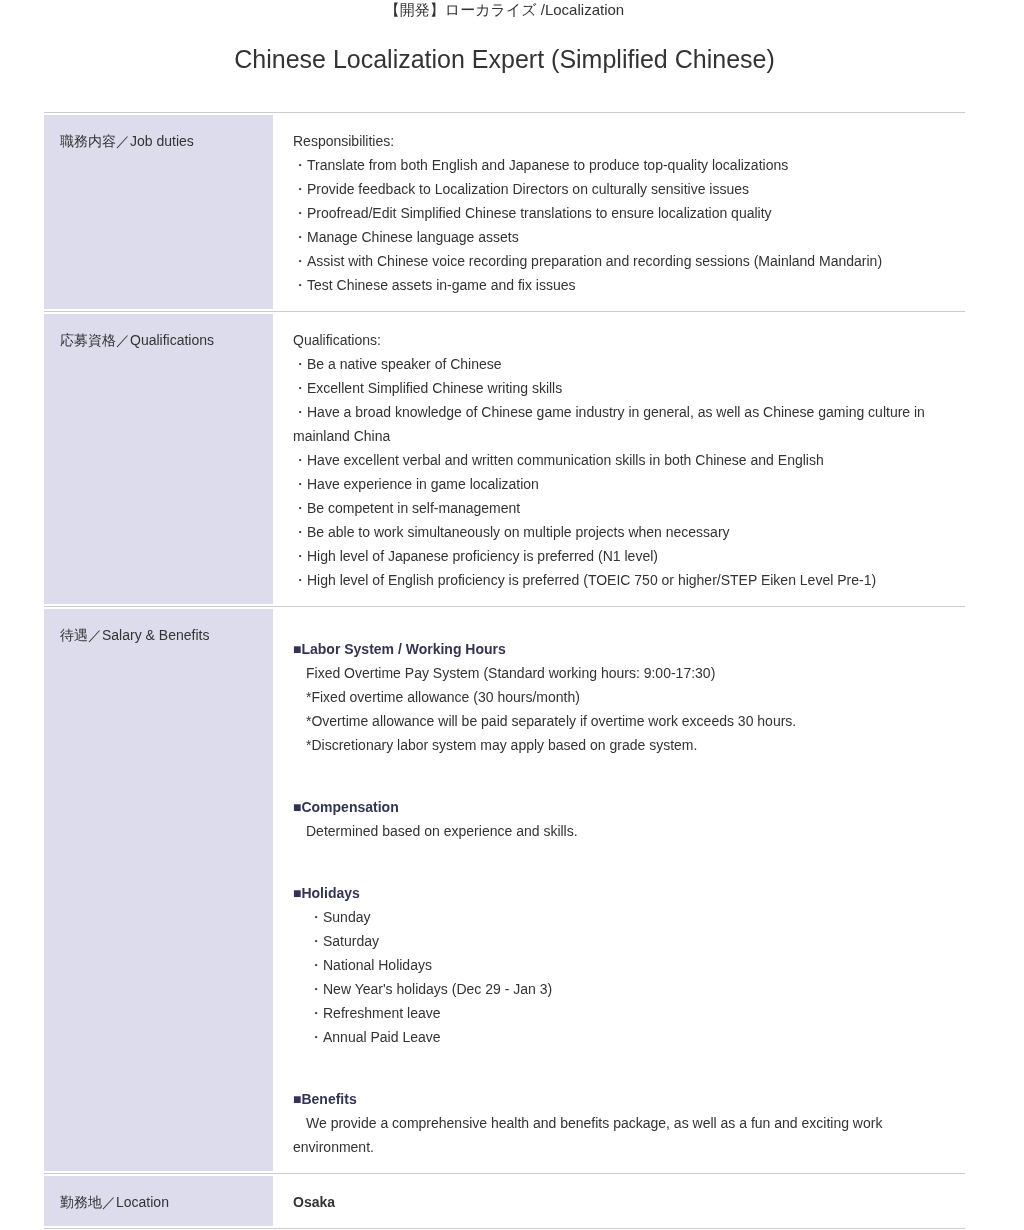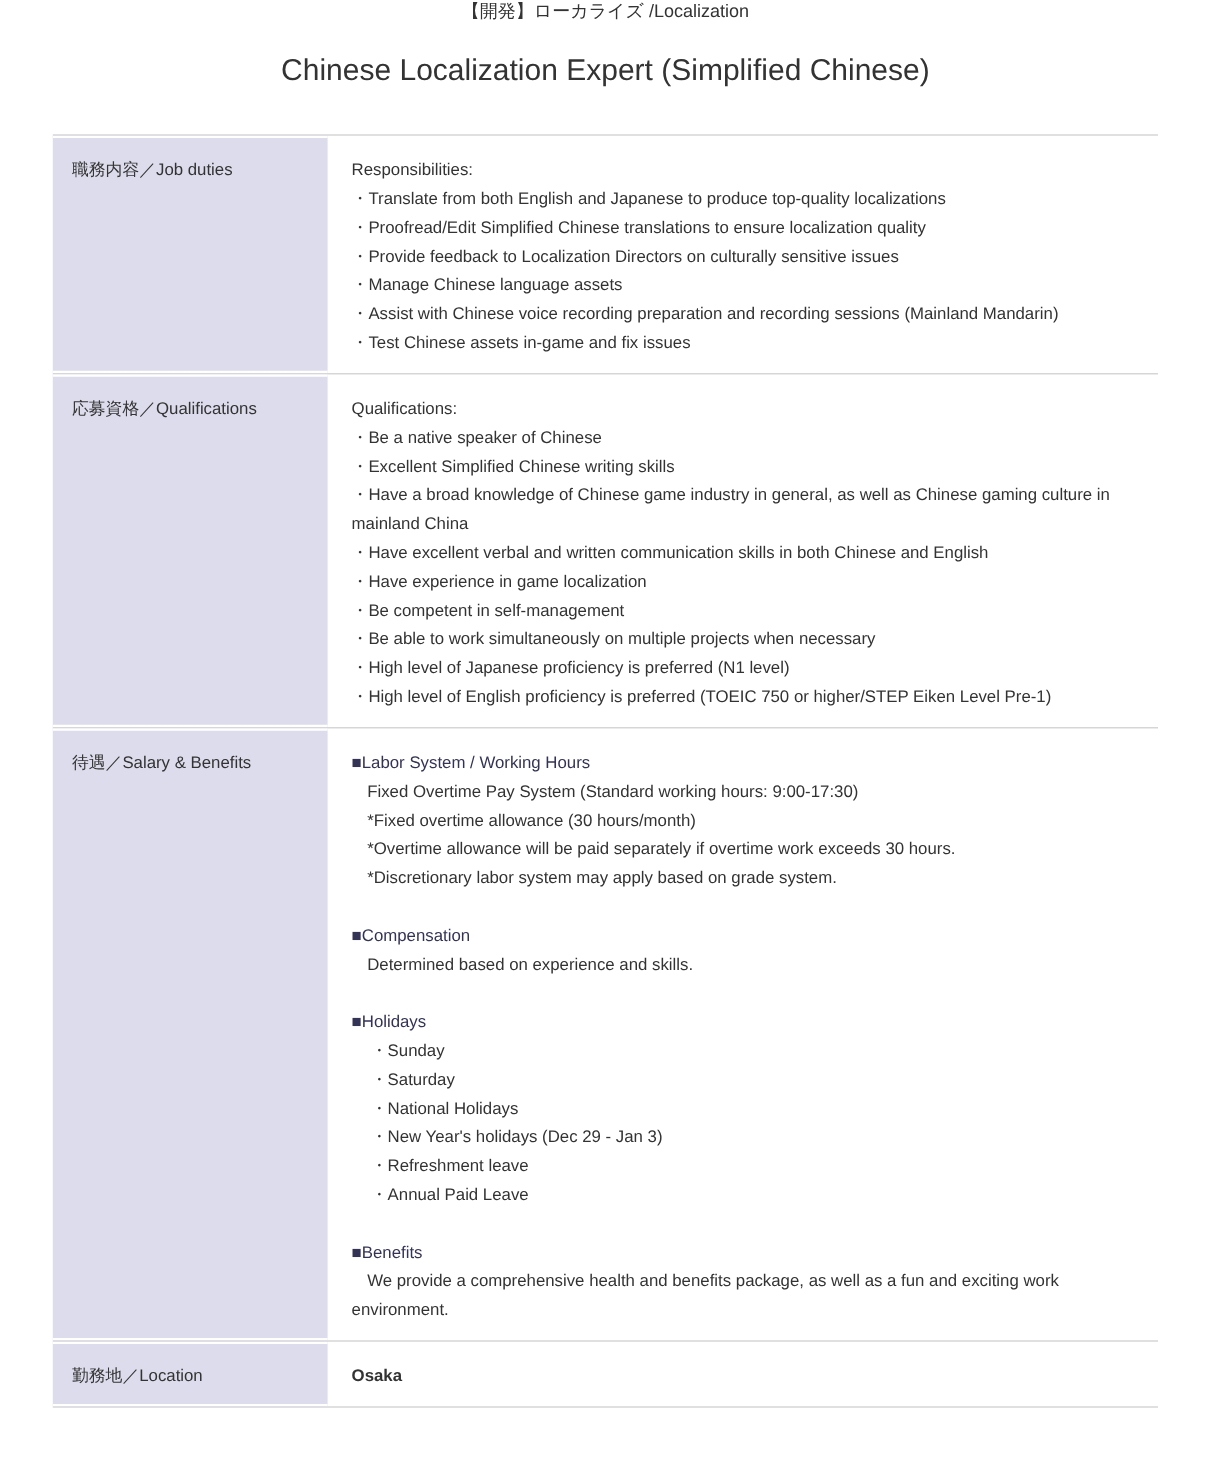--- a/index.html
+++ b/index.html
@@ -57,22 +57,23 @@
   }
   .content-cell{
     flex:1 1 auto;
     padding:16px 12px 14px 20px;
     font-size:14px;
     line-height:24px;
     color:var(--body-text);
   }
   .line{min-height:24px;}
   .line.heading{
-    font-weight:normal;
+    font-weight:bold;
     color:var(--heading-text);
+    margin-top:14px;
   }
   .line.sub{text-indent:13px;}
   .line.subbullet{text-indent:16px;}
   .line.para{text-indent:13px;}
   .line.blank{height:24px;}
   .line.bold{font-weight:bold;}
 </style>
 </head>
 <body>
 
@@ -82,22 +83,22 @@
     <h1 class="title">Chinese Localization Expert (Simplified Chinese)</h1>
   </div>
 
   <div class="jobtable">
     <div id="job-table-body">
         <div class="row">
           <div class="label-cell">職務内容／Job duties</div>
           <div class="content-cell">
             <div class="line text">Responsibilities:</div>
             <div class="line bullet">・Translate from both English and Japanese to produce top-quality localizations</div>
+            <div class="line bullet">・Provide feedback to Localization Directors on culturally sensitive issues</div>
             <div class="line bullet">・Proofread/Edit Simplified Chinese translations to ensure localization quality</div>
-            <div class="line bullet">・Provide feedback to Localization Directors on culturally sensitive issues</div>
             <div class="line bullet">・Manage Chinese language assets</div>
             <div class="line bullet">・Assist with Chinese voice recording preparation and recording sessions (Mainland Mandarin)</div>
             <div class="line bullet">・Test Chinese assets in-game and fix issues</div>
           </div>
         </div>
         <div class="row">
           <div class="label-cell">応募資格／Qualifications</div>
           <div class="content-cell">
             <div class="line text">Qualifications:</div>
             <div class="line bullet">・Be a native speaker of Chinese</div>

